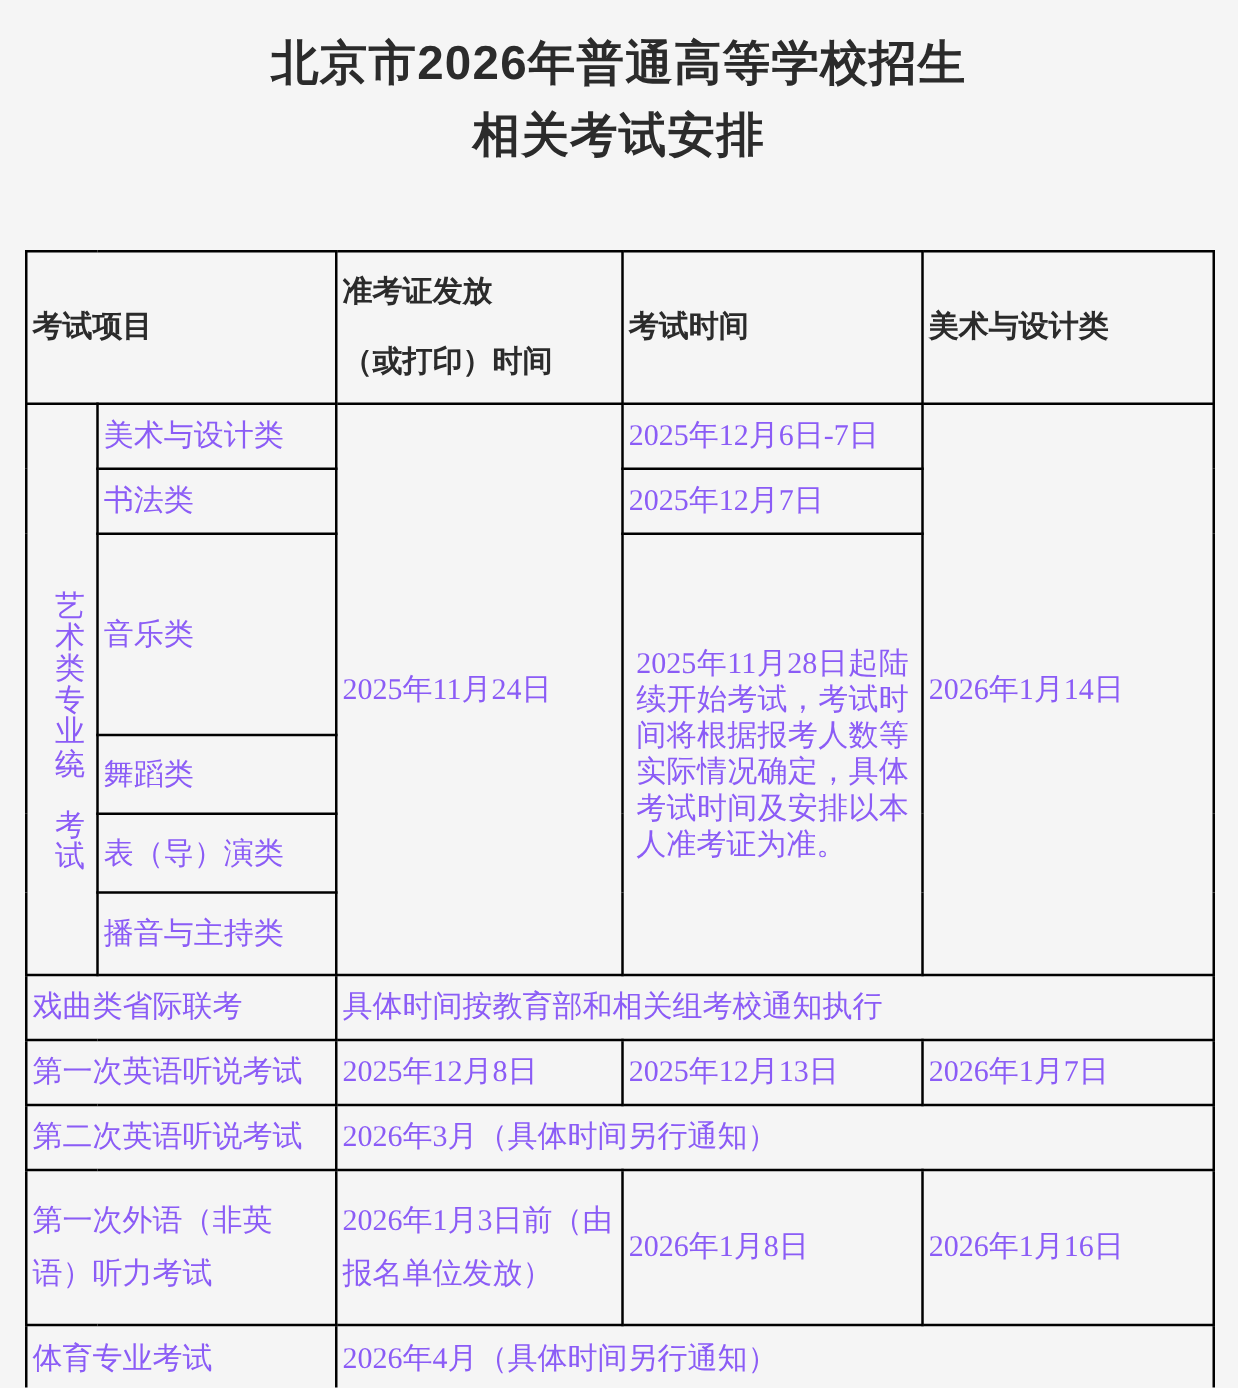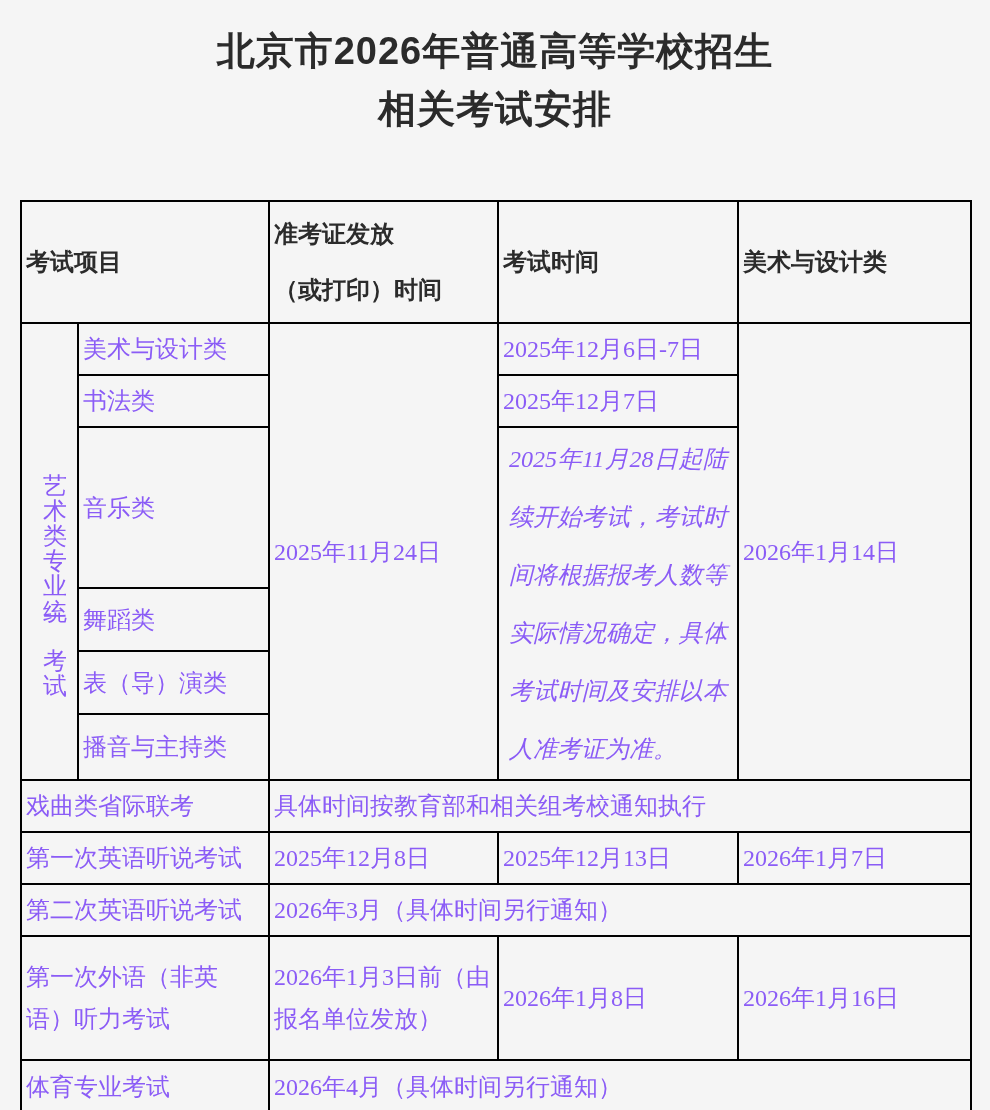--- a/index.html
+++ b/index.html
@@ -47,22 +47,21 @@
   .schedule td {
     font-size: 24px;
     font-weight: 400;
     line-height: 42px;
     color: #8b5cf6;
     font-family: "Liberation Serif", "DejaVu Serif", serif;
   }
   td.para {
     text-align: justify;
     padding: 0 10px;
-    line-height: 58px;
-    font-style: italic;
+    line-height: 29px;
   }
   .vert {
     display: inline-block;
     writing-mode: vertical-lr;
     letter-spacing: 25px;
     line-height: 57px;
     white-space: normal;
   }
 </style>
 </head>

